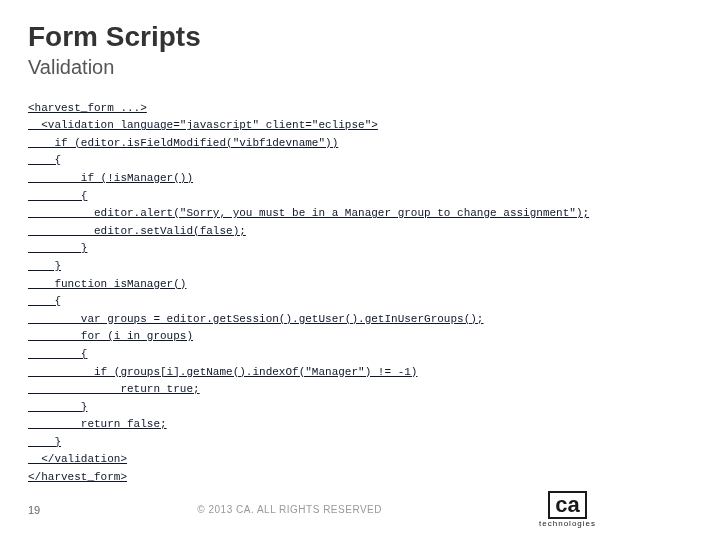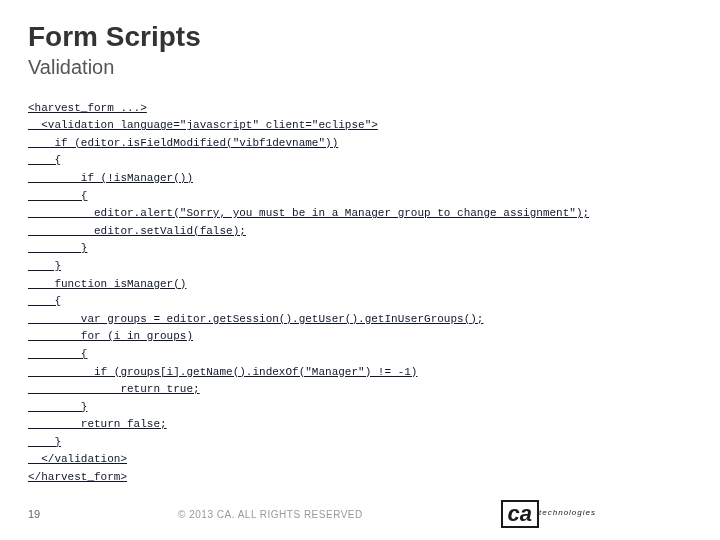--- a/index.html
+++ b/index.html
@@ -74,41 +74,39 @@
 
     .footer-copyright {
       font-size: 10px;
       color: #999999;
       letter-spacing: 0.5px;
       text-transform: uppercase;
     }
 
     .footer-logo {
       display: flex;
-      flex-direction: row;
-      align-items: flex-start;
-      font-style: italic;
+      flex-direction: column;
+      align-items: center;
     }
 
     .logo-ca {
       font-size: 22px;
       font-weight: bold;
       color: #1a1a1a;
       line-height: 1;
       border: 2px solid #1a1a1a;
       padding: 1px 5px;
       display: inline-block;
     }
 
     .logo-tech {
       font-size: 8px;
       color: #1a1a1a;
       letter-spacing: 1px;
       text-transform: lowercase;
-      margin-top: 8px;
     }
   </style>
 </head>
 <body>
 
 <div class="page-container">
 
   <div class="header-section">
     <div class="main-title">Form Scripts</div>
     <div class="sub-title">Validation</div>

